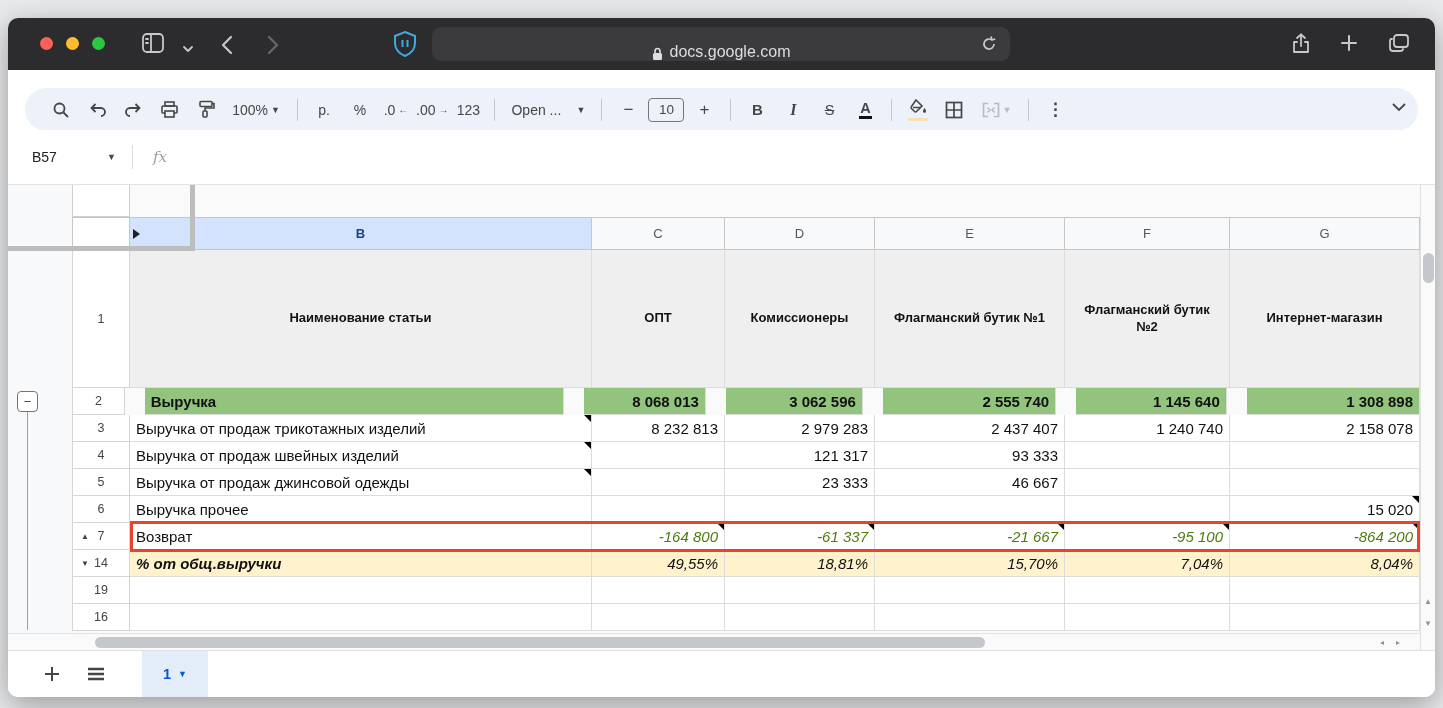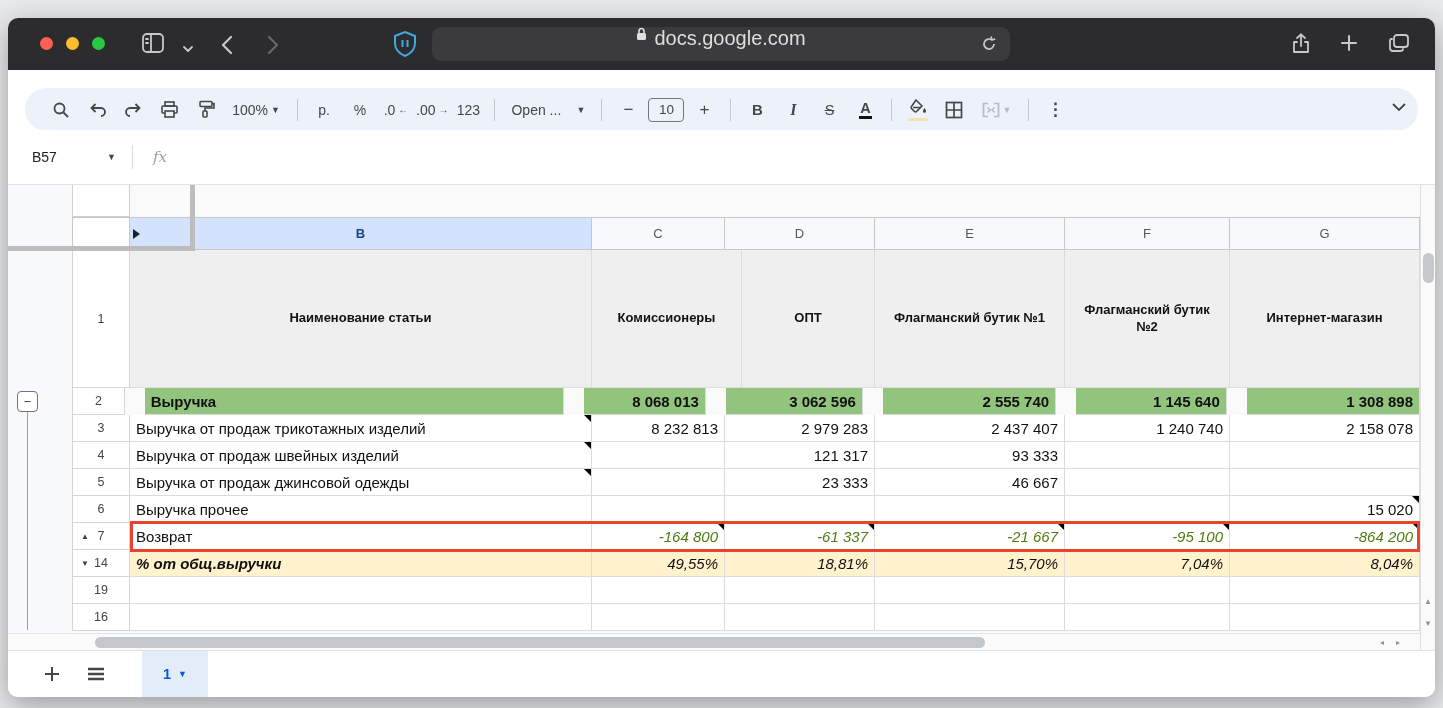--- a/index.html
+++ b/index.html
@@ -6,21 +6,21 @@
   html,body { width:1443px; height:708px; background:#e9eaec; font-family:"Liberation Sans",sans-serif; overflow:hidden; }
   .window { position:absolute; left:8px; top:18px; width:1427px; height:679px; border-radius:10px; background:#fff; box-shadow:0 8px 30px rgba(0,0,0,.35); overflow:hidden; }
 
   
   .titlebar { position:absolute; left:0; top:0; width:100%; height:52px; background:#2c2c2e; }
   .traffic { position:absolute; top:19px; width:13px; height:13px; border-radius:50%; }
   .t-red{ left:32px; background:#ff5f57; } .t-yellow{ left:58px; background:#febc2e; } .t-green{ left:84px; background:#28c840; }
   .tb-ico { position:absolute; top:14px; color:#c8c8ca; }
   .svgline { stroke:#c8c8ca; stroke-width:1.8; fill:none; stroke-linecap:round; stroke-linejoin:round; }
   .svgdim  { stroke:#69696c; }
-  .urlbar { position:absolute; left:424px; top:9px; width:578px; height:34px; background:#3b3b3d; border-radius:9px; display:flex; align-items:flex-start; justify-content:center; color:#dededf; font-size:20px; gap:7px; }
+  .urlbar { position:absolute; left:424px; top:9px; width:578px; height:34px; background:#3b3b3d; border-radius:9px; display:flex; align-items:flex-end; justify-content:center; color:#dededf; font-size:16px; gap:7px; }
   .urlreload { position:absolute; right:12px; top:8px; }
 
   
   .gtoolbar { position:absolute; left:0; top:52px; width:100%; height:44px; background:#fff; }
   .pill { position:absolute; left:17px; right:17px; top:18px; height:43px; background:#edf2fa; border-radius:22px; display:flex; align-items:center; padding:0 14px 0 20px; gap:4px; color:#444746; }
   .tbtn { height:30px; min-width:32px; display:flex; align-items:center; justify-content:center; border-radius:4px; font-size:14px; color:#444746; gap:3px; cursor:pointer; }
   .tsep { width:1px; height:22px; background:#c4c7c5; margin:0 6px; flex:none; }
   .caret { font-size:9px; color:#444746; }
   .fsz { width:36px; height:24px; border:1px solid #747775; border-radius:4px; display:flex; align-items:center; justify-content:center; font-size:13.5px; background:transparent; }
   .bold-b{ font-weight:800; font-size:15px; } .ital-i{ font-style:italic; font-family:"Liberation Serif",serif; font-size:16px; font-weight:600;}
@@ -305,22 +305,22 @@
             <span>F</span>
           </div>
           <div class="colhead w-g">
             <span>G</span>
           </div>
         </div>
       <div id="rows-container">
           <div class="frow hrow">
             <div class="w-rh rowhead">1</div>
             <div class="cell cb w-b">Наименование статьи</div>
+            <div class="cell cb w-c">ОПТ</div>
             <div class="cell cb w-d">Комиссионеры</div>
-            <div class="cell cb w-c">ОПТ</div>
             <div class="cell cb w-e">Флагманский бутик №1</div>
             <div class="cell cb w-f">Флагманский бутик №2</div>
             <div class="cell cb w-g">Интернет-магазин</div>
           </div>
           <div class="frow drow row-total">
             <div class="w-rh rowhead">2</div>
             <div class="cell w-b cb">Выручка</div>
             <div class="cell w-c num">8 068 013</div>
             <div class="cell w-d num">3 062 596</div>
             <div class="cell w-e num">2 555 740</div>

